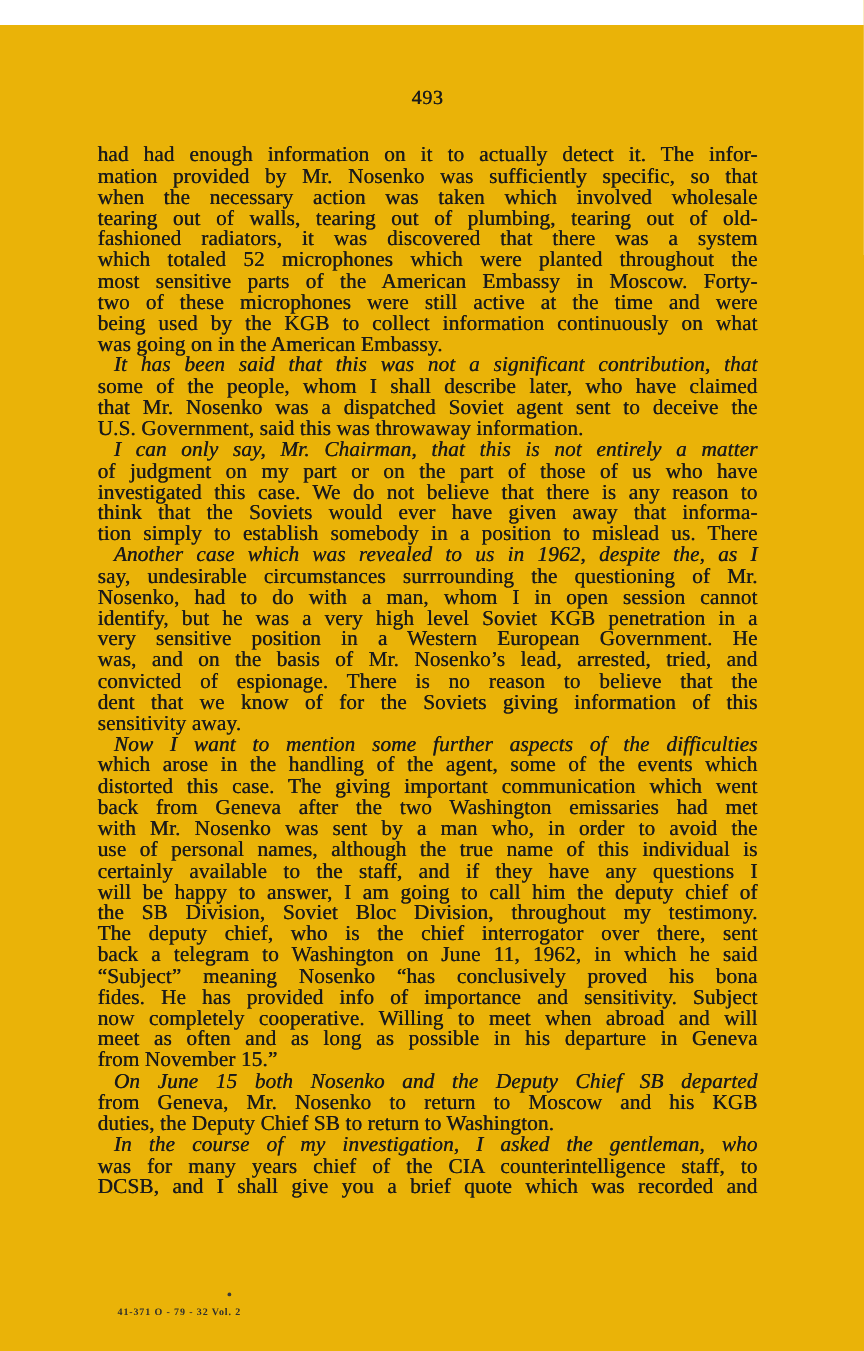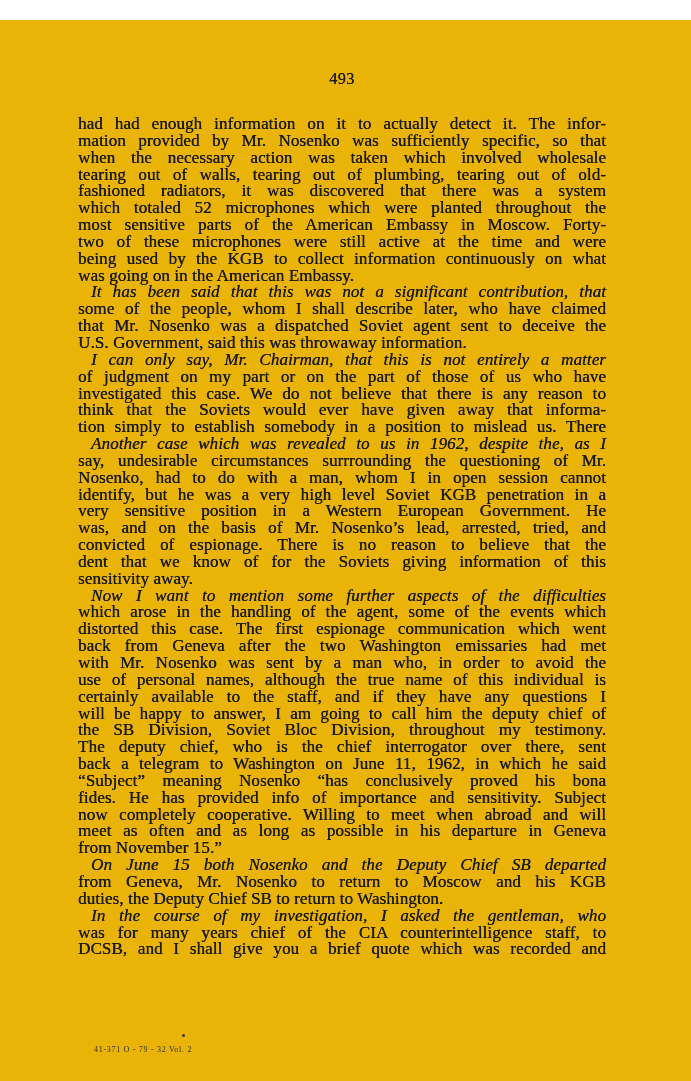--- a/index.html
+++ b/index.html
@@ -62,21 +62,21 @@
     width: 3px;
     height: 3px;
     border-radius: 50%;
     background: #3a3a3a;
   }
   .footer-code {
     position: absolute;
     left: 94px;
     top: 1025px;
     font-size: 8px;
-    font-weight: normal;
+    font-weight: bold;
     letter-spacing: 0.7px;
     color: #2e2e2e;
   }
 </style>
 </head>
 <body>
 
 <div class="page">
   <div class="page-number">493</div>
 
@@ -113,21 +113,21 @@
         <div class="line">identify, but he was a very high level Soviet KGB penetration in a</div>
         <div class="line">very sensitive position in a Western European Government. He</div>
         <div class="line">was, and on the basis of Mr. Nosenko’s lead, arrested, tried, and</div>
         <div class="line">convicted of espionage. There is no reason to believe that the</div>
         <div class="line">dent that we know of for the Soviets giving information of this</div>
         <div class="line short-last">sensitivity away.</div>
       </div>
       <div class="para">
         <div class="line indent">Now I want to mention some further aspects of the difficulties</div>
         <div class="line">which arose in the handling of the agent, some of the events which</div>
-        <div class="line">distorted this case. The first espionage communication which went</div>
+        <div class="line">distorted this case. The giving important communication which went</div>
         <div class="line">back from Geneva after the two Washington emissaries had met</div>
         <div class="line">with Mr. Nosenko was sent by a man who, in order to avoid the</div>
         <div class="line">use of personal names, although the true name of this individual is</div>
         <div class="line">certainly available to the staff, and if they have any questions I</div>
         <div class="line">will be happy to answer, I am going to call him the deputy chief of</div>
         <div class="line">the SB Division, Soviet Bloc Division, throughout my testimony.</div>
         <div class="line">The deputy chief, who is the chief interrogator over there, sent</div>
         <div class="line">back a telegram to Washington on June 11, 1962, in which he said</div>
         <div class="line">“Subject” meaning Nosenko “has conclusively proved his bona</div>
         <div class="line">fides. He has provided info of importance and sensitivity. Subject</div>

